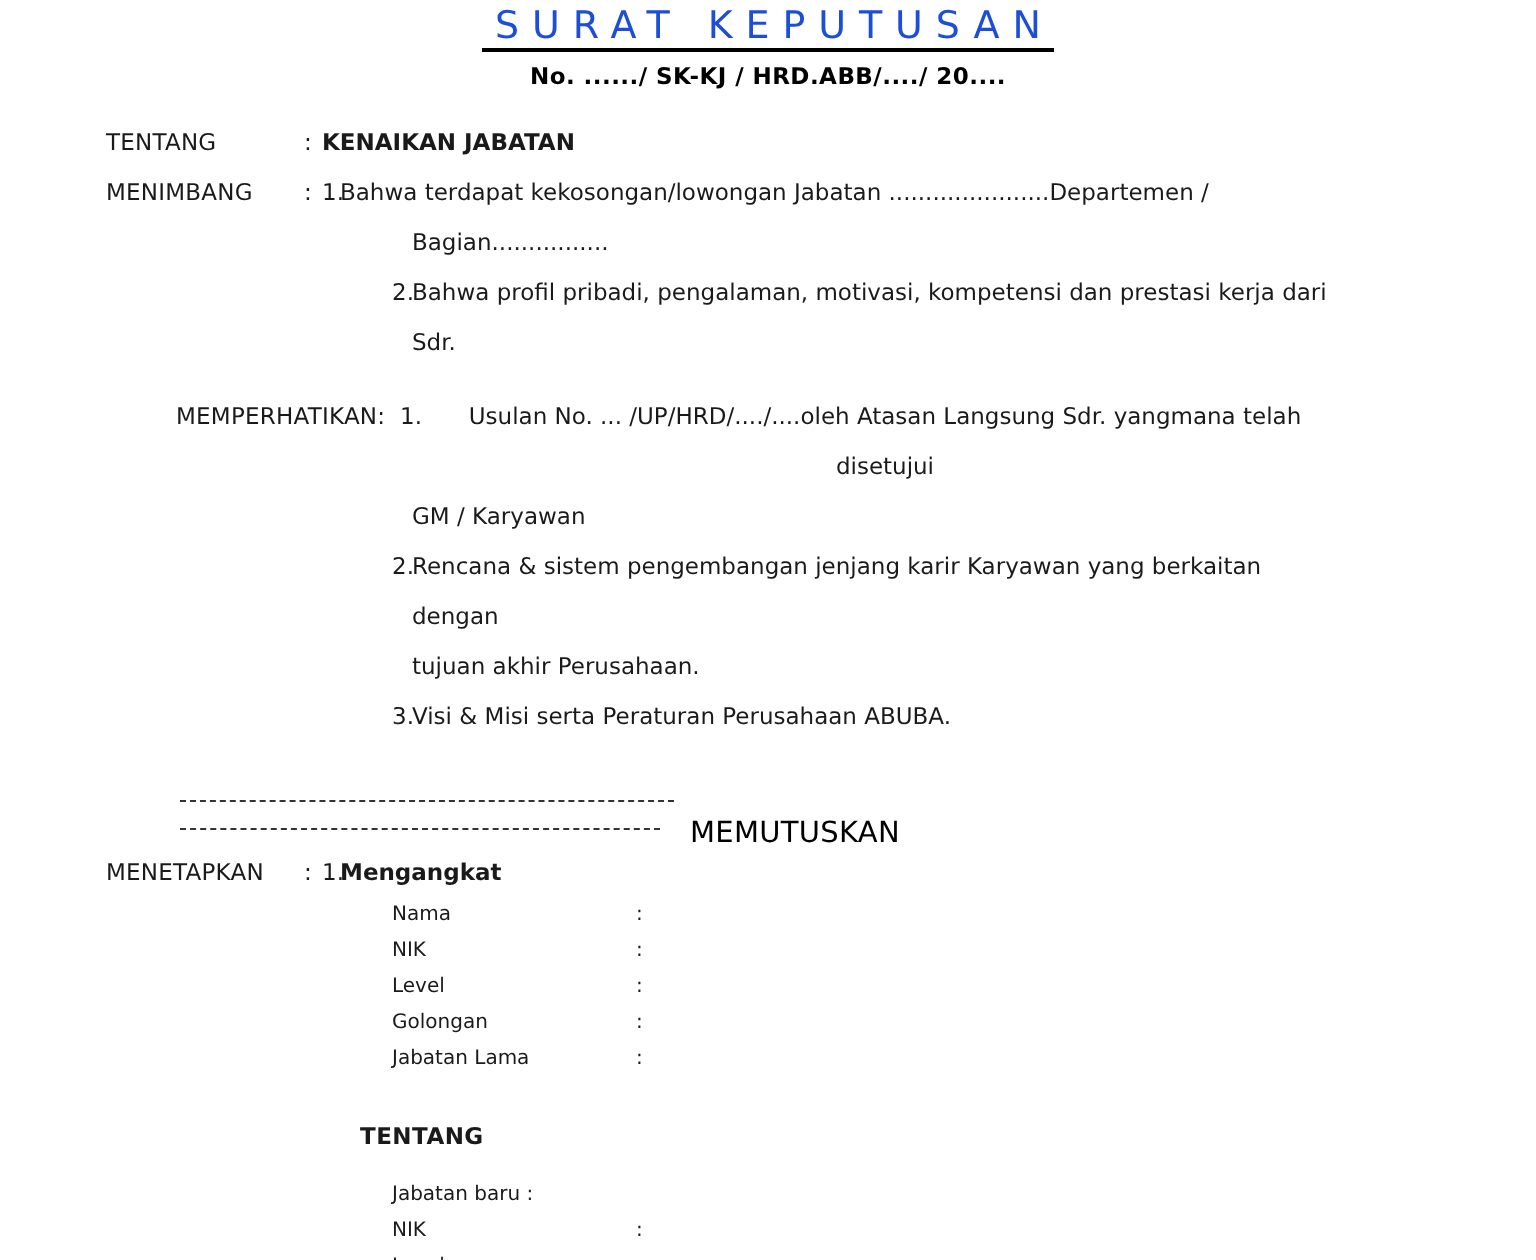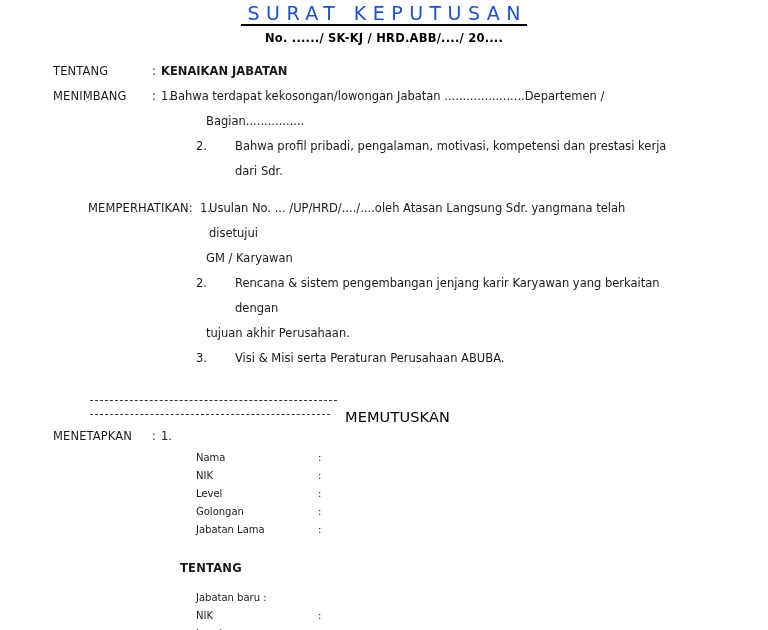--- a/index.html
+++ b/index.html
@@ -76,38 +76,38 @@
   .num {
     width: 9px;
     flex: 0 0 9px;
   }
   .txt {
     flex: 1 1 auto;
     padding-right: 70px;
   }
   .txt.tight {
     padding-right: 92px;
+    text-align: center;
   }
   .bold { font-weight: bold; }
 
   
   .subrow {
     display: flex;
     font-size: 11.5px;
     line-height: 25px;
     padding-left: 196px;
   }
   .subrow .num {
     width: 10px;
     flex: 0 0 10px;
   }
   .subrow .txt {
     flex: 1 1 auto;
     padding-right: 100px;
-    margin-left: 29px;
   }
   .controw {
     font-size: 11.5px;
     line-height: 25px;
     padding-left: 206px;
     padding-right: 72px;
   }
 
   
   .row.wide .lbl {
@@ -223,20 +223,21 @@
     <div class="decide-wrap">
       <div class="dashline one"></div>
       <div class="dashline two"></div>
       <div class="decide-title">MEMUTUSKAN</div>
     </div>
 
     <div class="row">
       <div class="lbl">MENETAPKAN</div>
       <div class="colon">:</div>
       <div class="num">1.</div>
+      <div class="txt bold">Mengangkat</div>
     </div>
 
     <div class="fieldrow">
       <div class="fname">Nama</div>
       <div class="fcolon">:</div>
       <div class="fval"></div>
     </div>
     <div class="fieldrow">
       <div class="fname">NIK</div>
       <div class="fcolon">:</div>

